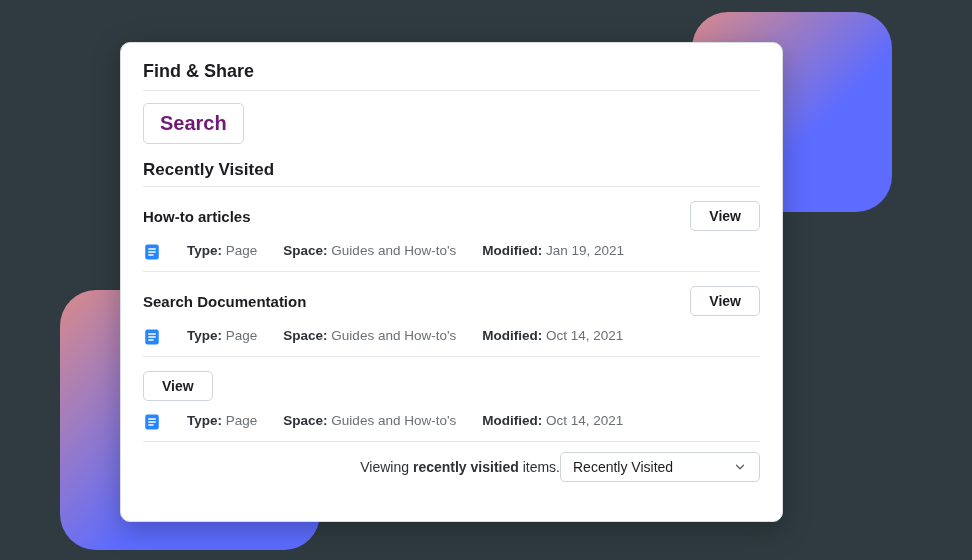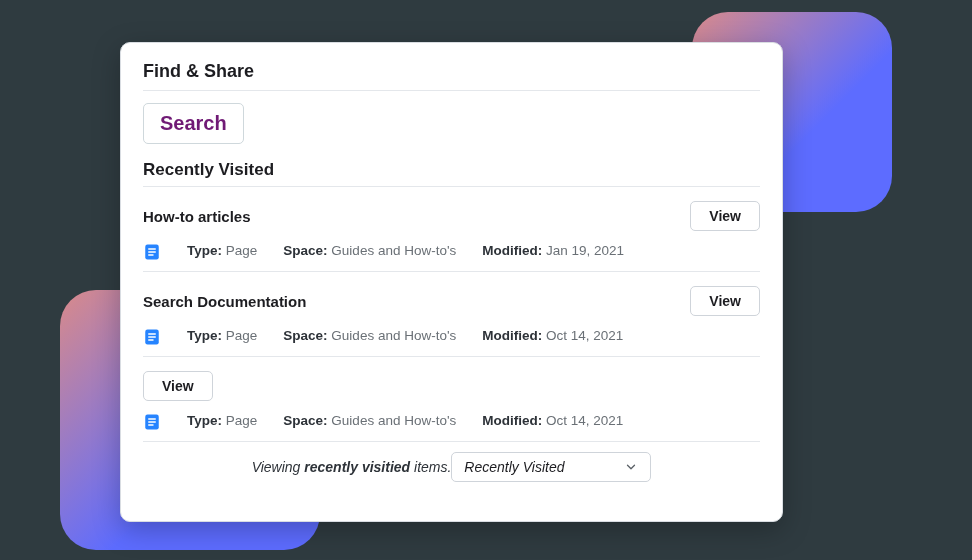--- a/index.html
+++ b/index.html
@@ -104,25 +104,24 @@
     .doc-icon {
       width: 18px;
       height: 18px;
       flex-shrink: 0;
     }
     .meta-label { font-weight: 700; color: #2d3238; }
     .meta-value { font-weight: 400; color: #6a7076; }
     .footer-row {
       display: flex;
       align-items: center;
-      justify-content: center;
+      justify-content: flex-end;
       padding-top: 10px;
       font-size: 14px;
       color: #2d3238;
-      font-style: italic;
     }
     .footer-text strong { font-weight: 800; }
     .select-box {
       display: flex;
       align-items: center;
       justify-content: space-between;
       border: 1px solid #cfd4da;
       border-radius: 5px;
       padding: 6px 12px;
       width: 200px;

